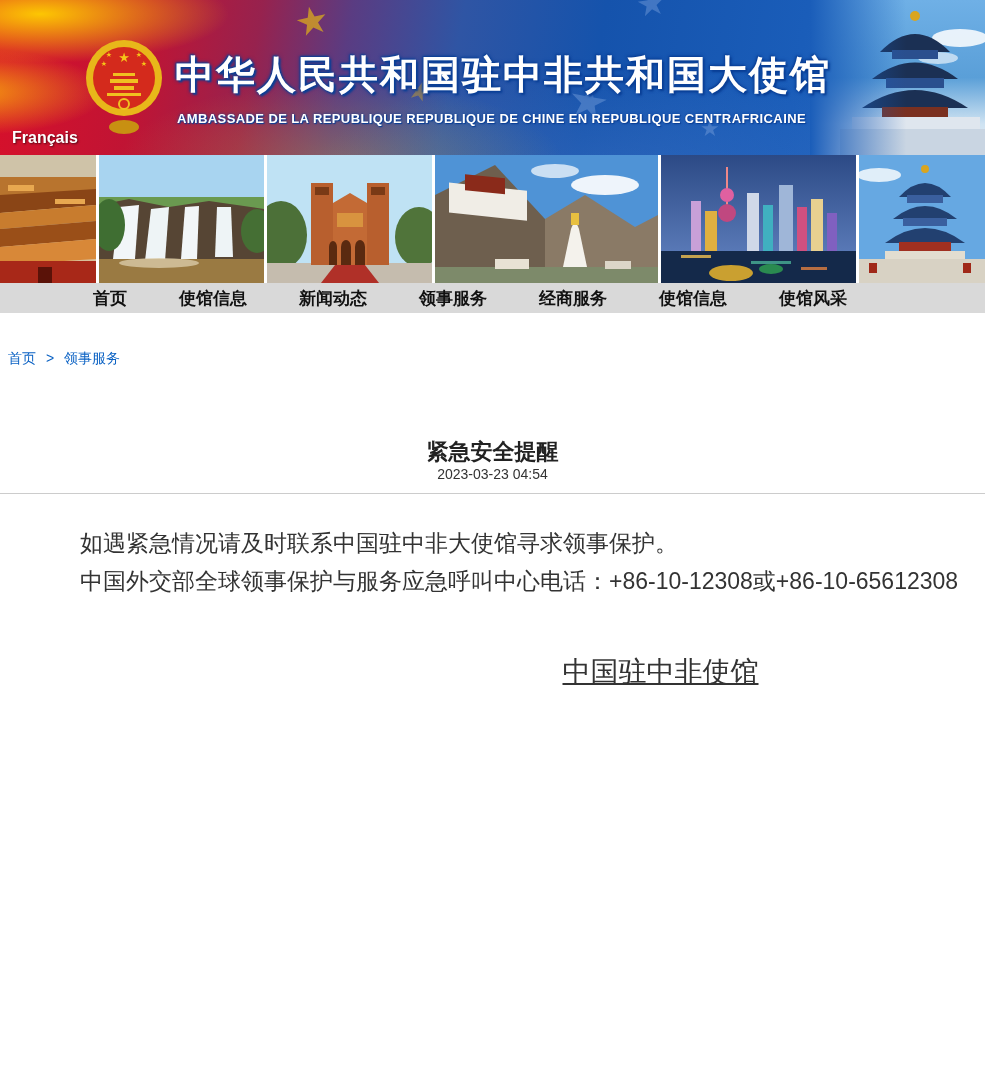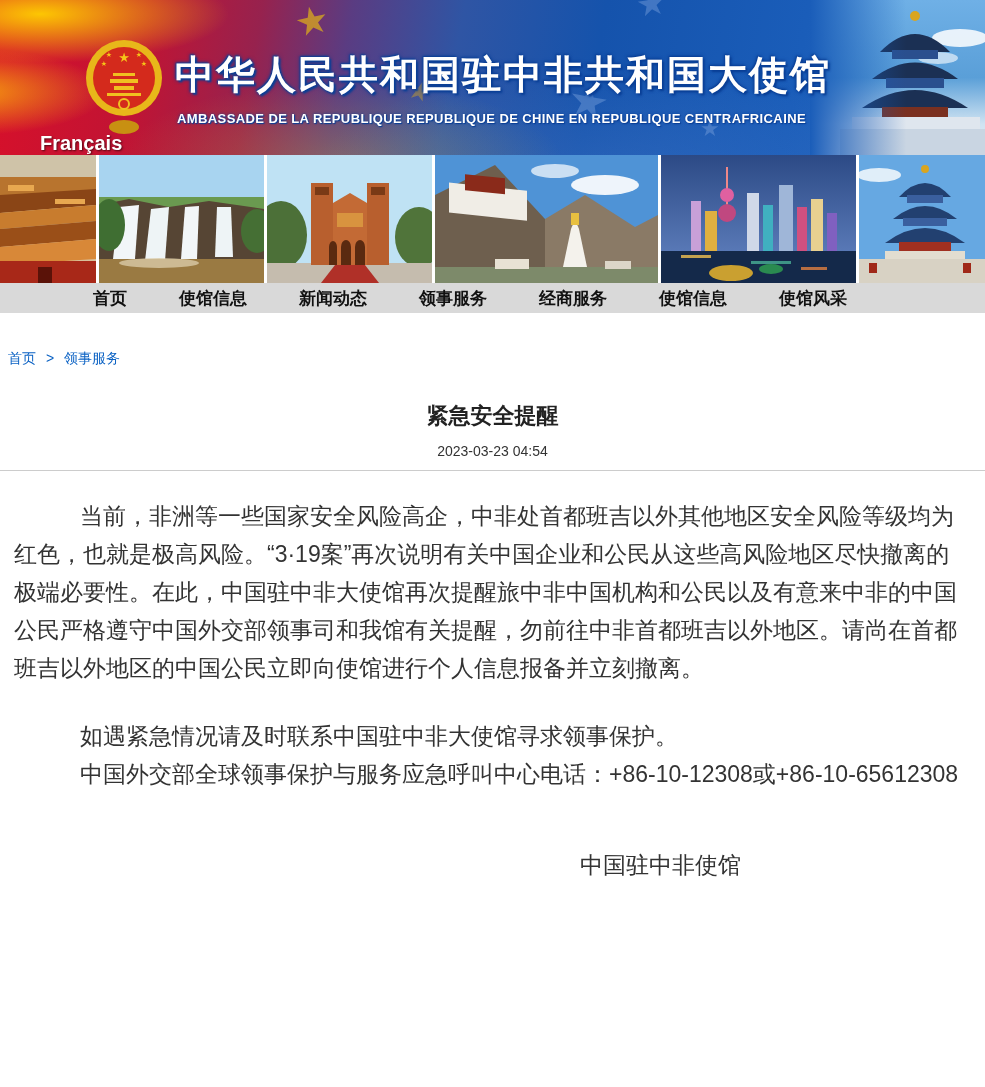--- a/index.html
+++ b/index.html
@@ -32,22 +32,22 @@
   .htitle {
     margin:0; font-size:39px; font-weight:bold; color:#fff; letter-spacing:2px;
     text-shadow:0 0 4px #0a3f96, 2px 2px 2px #0a3f96, -1px -1px 2px #0a3f96;
   }
   .hsub {
     margin:9px 0 0 2px; font-size:13px; font-weight:bold; color:#fff; letter-spacing:.4px;
     text-shadow:0 0 3px #0a3f96, 1px 1px 1px #0a3f96;
   }
   .temple-corner { position:absolute; right:0; top:0; width:175px; height:155px; }
   .lang-link {
-    position:absolute; left:12px; bottom:0; font-size:20px; font-weight:bold; color:#fff;
-    text-shadow:1px 1px 2px rgba(0,0,0,.6); cursor:pointer; text-decoration:none;margin-left:28px;
+    position:absolute; left:12px; bottom:8px; font-size:16px; font-weight:bold; color:#fff;
+    text-shadow:1px 1px 2px rgba(0,0,0,.6); cursor:pointer; text-decoration:none;
   }
 
   
   .photos { display:flex; gap:3px; height:128px; background:#fff; }
   .tile { height:128px; overflow:hidden; flex:0 0 auto; }
   .tile svg { display:block; width:100%; height:100%; }
 
   
   .navbar {
     height:30px; background:#d9d9d9; display:flex; align-items:center;
@@ -55,29 +55,29 @@
   }
   .nav-item { font-size:17px; font-weight:bold; color:#111; cursor:pointer; white-space:nowrap; }
 
   
   .breadcrumb { padding:17px 0 0 8px; font-size:14px; color:#0b62c4;margin-top:20px; }
   .breadcrumb .crumb { color:#0b62c4; cursor:pointer; text-decoration:none; }
   .breadcrumb .sep { margin:0 6px; color:#0b62c4; }
 
   
   .article { padding:0 14px; }
-  .article-title { margin:36px 0 0; text-align:center; font-size:22px; font-weight:bold; color:#222; line-height:24px; }
-  .article-date { margin:15px 0 0; text-align:center; font-size:14px; color:#333; }
+  .article-title { margin:72px 0 0; text-align:center; font-size:22px; font-weight:bold; color:#222; line-height:24px; }
+  .article-date { margin:2px 0 0; text-align:center; font-size:14px; color:#333; }
   .article-rule { border:none; border-top:1px solid #cccccc; margin:11px -14px 0; }
   .article p { margin:0; font-size:23px; line-height:38px; color:#333; text-indent:66px; }
   .p1 { margin-top:26px !important; }
   .p2 { margin-top:30px !important; }
   .p5 { margin-top:41px !important; white-space:pre-wrap; }
   .signature { margin-top:52px; padding-left:336px; text-align:center; }
-  .signature div { font-size:23px; line-height:40px; color:#333; }
+  .signature div { font-size:28px; line-height:40px; color:#333;text-decoration:underline; }
 </style>
 </head>
 <body>
 
 <div class="header">
   <div class="swirl"></div>
   <span class="hstar" style="left:295px; top:2px; font-size:38px; transform:rotate(-12deg);">★</span>
   <span class="hstar" style="left:408px; top:78px; font-size:26px; color:rgba(255,190,0,.35); transform:rotate(18deg);">★</span>
   <span class="hstar b" style="left:568px; top:78px; font-size:46px; transform:rotate(10deg);">★</span>
   <span class="hstar b" style="left:636px; top:-14px; font-size:34px; transform:rotate(-8deg);">★</span>
@@ -266,20 +266,19 @@
   <a class="crumb">首页</a>
   <span class="sep">&gt;</span>
   <a class="crumb">领事服务</a>
 </div>
 
 <div class="article">
   <h2 class="article-title">紧急安全提醒</h2>
   <div class="article-date">2023-03-23 04:54</div>
   <hr class="article-rule">
 
-  <p class="p1">当前，非洲等一些国家安全风险高企，中非处首都班吉以外其他地区安全风险等级均为红色，也就是极高风险。“3·19案”再次说明有关中国企业和公民从这些高风险地区尽快撤离的极端必要性。在此，中国驻中非大使馆再次提醒旅中非中国机构和公民以及有意来中非的中国公民严格遵守中国外交部领事司和我馆有关提醒，勿前往中非首都班吉以外地区。请尚在首都班吉以外地区的中国公民立即向使馆进行个人信息报备并立刻撤离。</p>
   <p class="p2">如遇紧急情况请及时联系中国驻中非大使馆寻求领事保护。</p>
   <p>中国外交部全球领事保护与服务应急呼叫中心电话：+86-10-12308或+86-10-65612308</p>
 
   <div class="signature">
     <div>中国驻中非使馆</div>
   </div>
 </div>
 
 </body></html>

